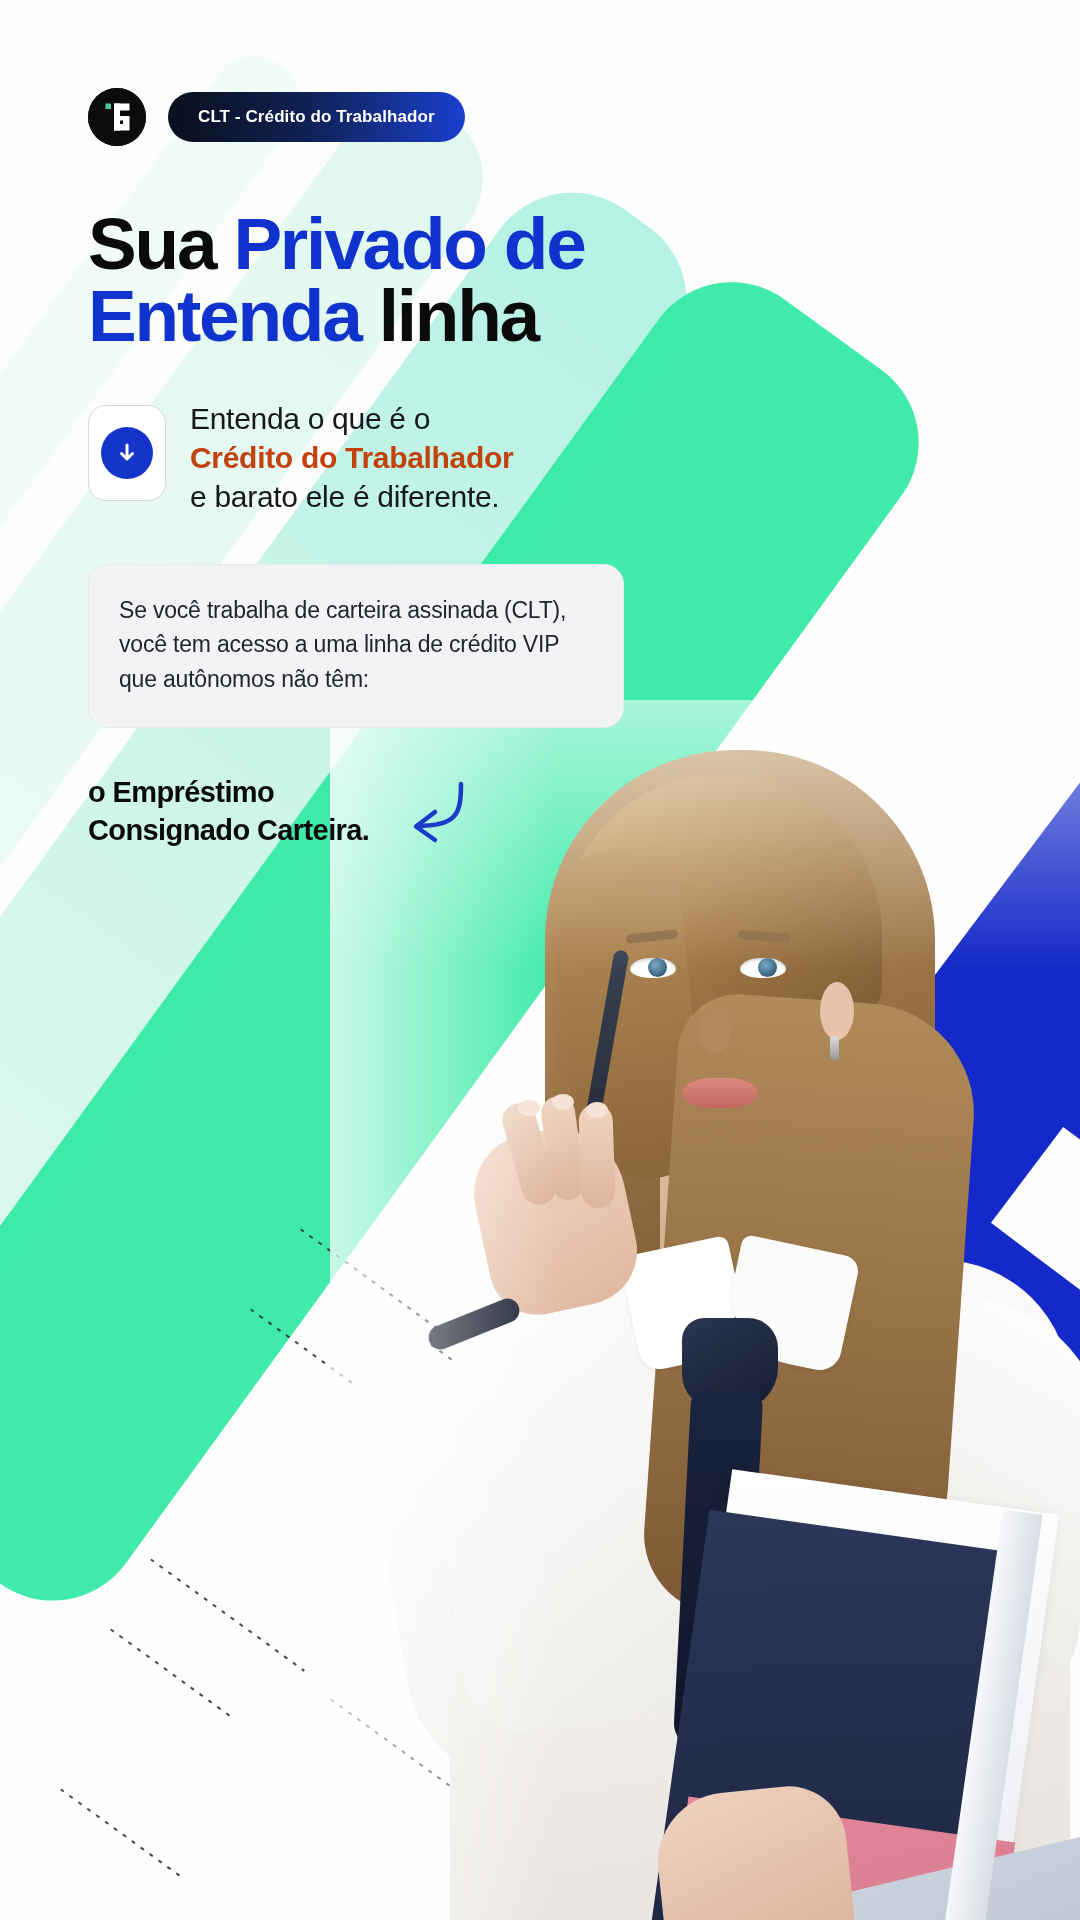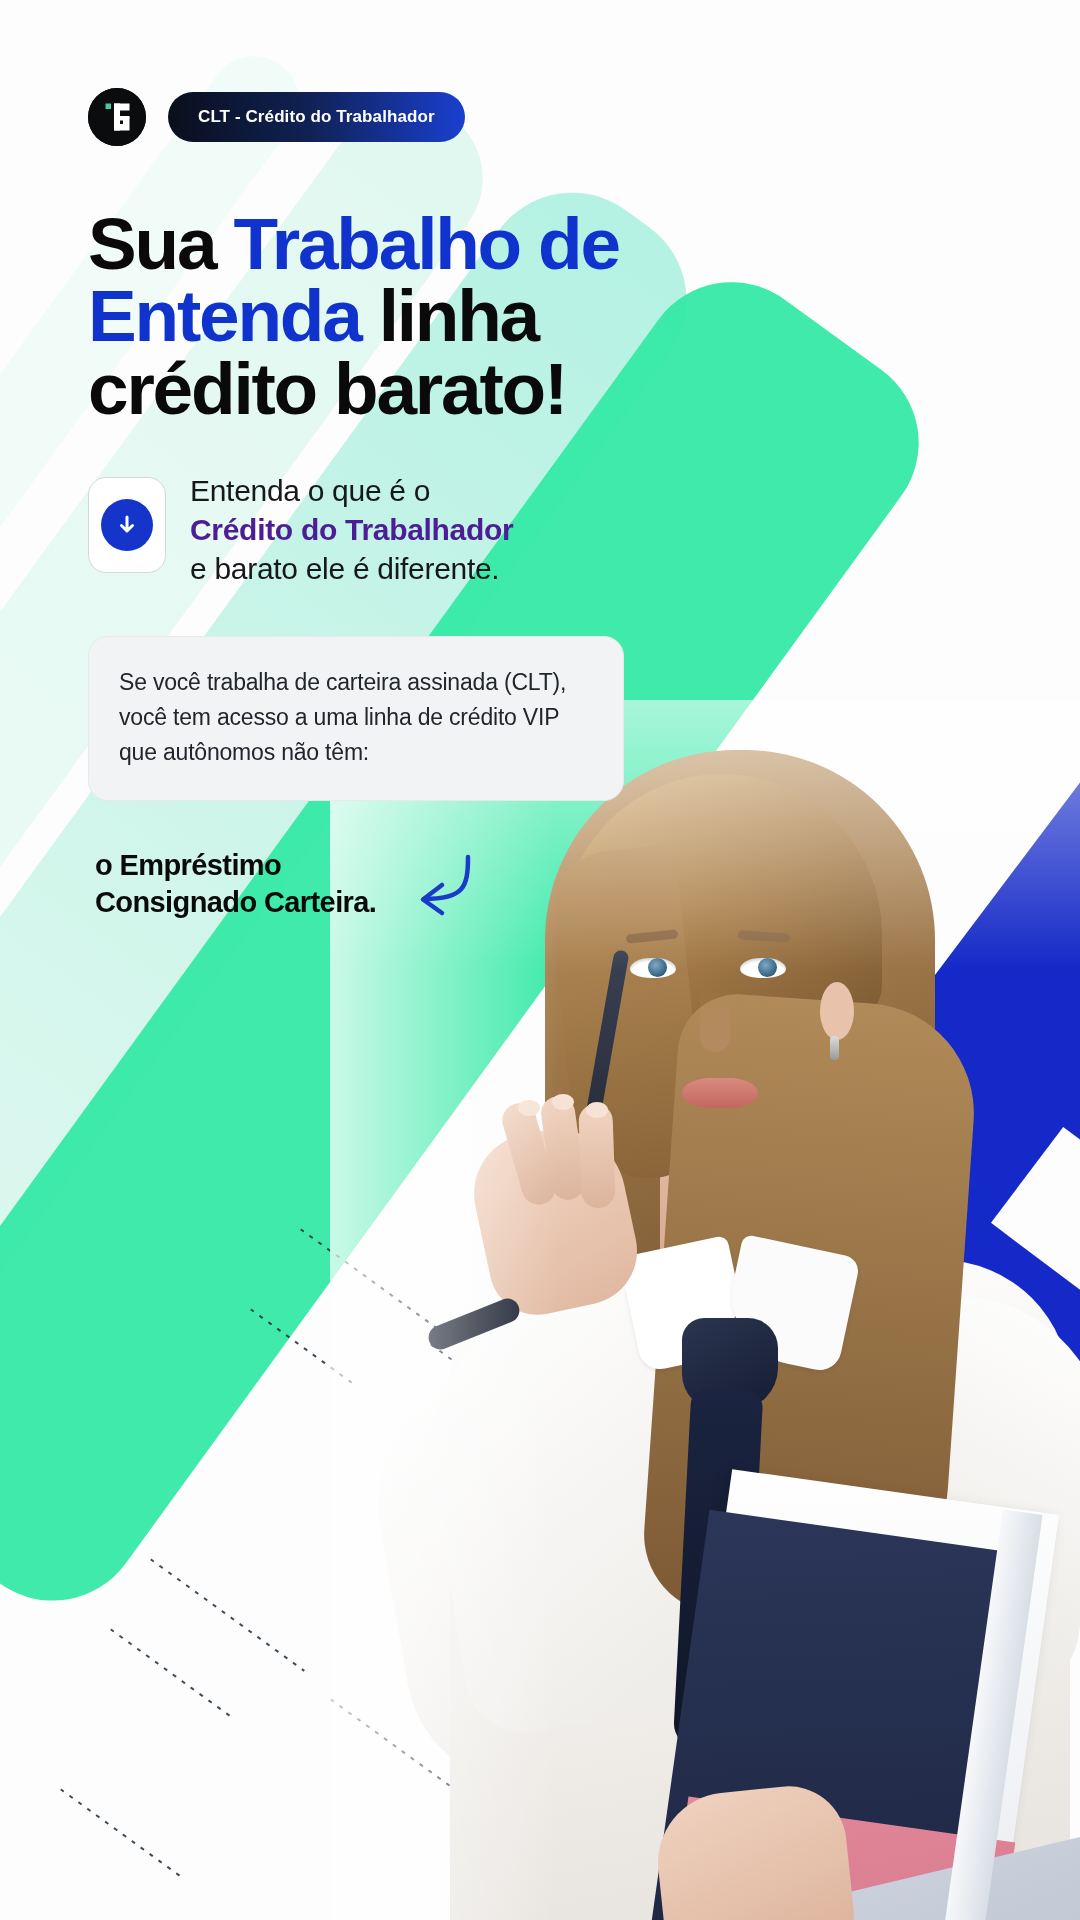--- a/index.html
+++ b/index.html
@@ -348,38 +348,38 @@
     background:#1534C9;
     display:flex;align-items:center;justify-content:center;
   }
   .sub-text{
     font-size:30px;
     line-height:1.30;
     color:#16181c;
     font-weight:400;
     letter-spacing:-.3px;
   }
-  .sub-text .st-blue{color:#4c1d95;font-weight:700;}
+  .sub-text .st-blue{color:#c2410c;font-weight:700;}
 
   .info-card{
     margin-top:48px;
     width:536px;
     background:#f2f3f5;
     border:1px solid #e6e8eb;
     border-radius:20px;
     padding:28px 30px 30px 30px;
     font-size:23px;
     line-height:1.52;
     color:#22262c;
     letter-spacing:-.2px;
   }
 
   .kicker-row{
     margin-top:46px;
-    display:flex;align-items:flex-start;gap:18px;margin-left:7px;
+    display:flex;align-items:flex-start;gap:18px;
   }
   .kicker{
     font-size:29px;
     line-height:1.30;
     font-weight:800;
     color:#0a0a0a;
     letter-spacing:-.6px;
   }
   .curve-arrow{margin-top:-6px;flex:0 0 auto;}
 </style>
@@ -467,23 +467,22 @@
           <rect x="17.5" y="15.5" width="5.5" height="5.5" fill="#49C9A0"></rect>
           <path d="M26 15.5 H41.5 V22.5 H31 V28 H41.5 V42.5 H26 V36 H35 V32.5 H26 Z" fill="#ffffff"></path>
           <path d="M26 15.5 H32 V42.5 H26 Z" fill="#ffffff"></path>
           <path d="M34.5 29.5 L42 29.5 L38 36 Z" fill="#ffffff"></path>
         </svg>
       </div>
       <div class="badge">CLT - Crédito do Trabalhador</div>
     </div>
 
     <h1 class="headline">
-      <span>Sua </span><span class="hl-blue">Trabalho de</span><br>
+      <span>Sua </span><span class="hl-blue">Privado de</span><br>
       <span class="hl-blue">Entenda</span><span> linha</span><br>
-      <span>crédito barato!</span>
     </h1>
 
     <div class="sub-row">
       <div class="icon-box">
         <span class="icon-circle">
           <svg width="28" height="28" viewBox="0 0 28 28" aria-hidden="true">
             <path d="M14 6 V20 M14 20 L8.5 14.5 M14 20 L19.5 14.5" stroke="#ffffff" stroke-width="3" stroke-linecap="round" stroke-linejoin="round" fill="none"></path>
           </svg>
         </span>
       </div>

